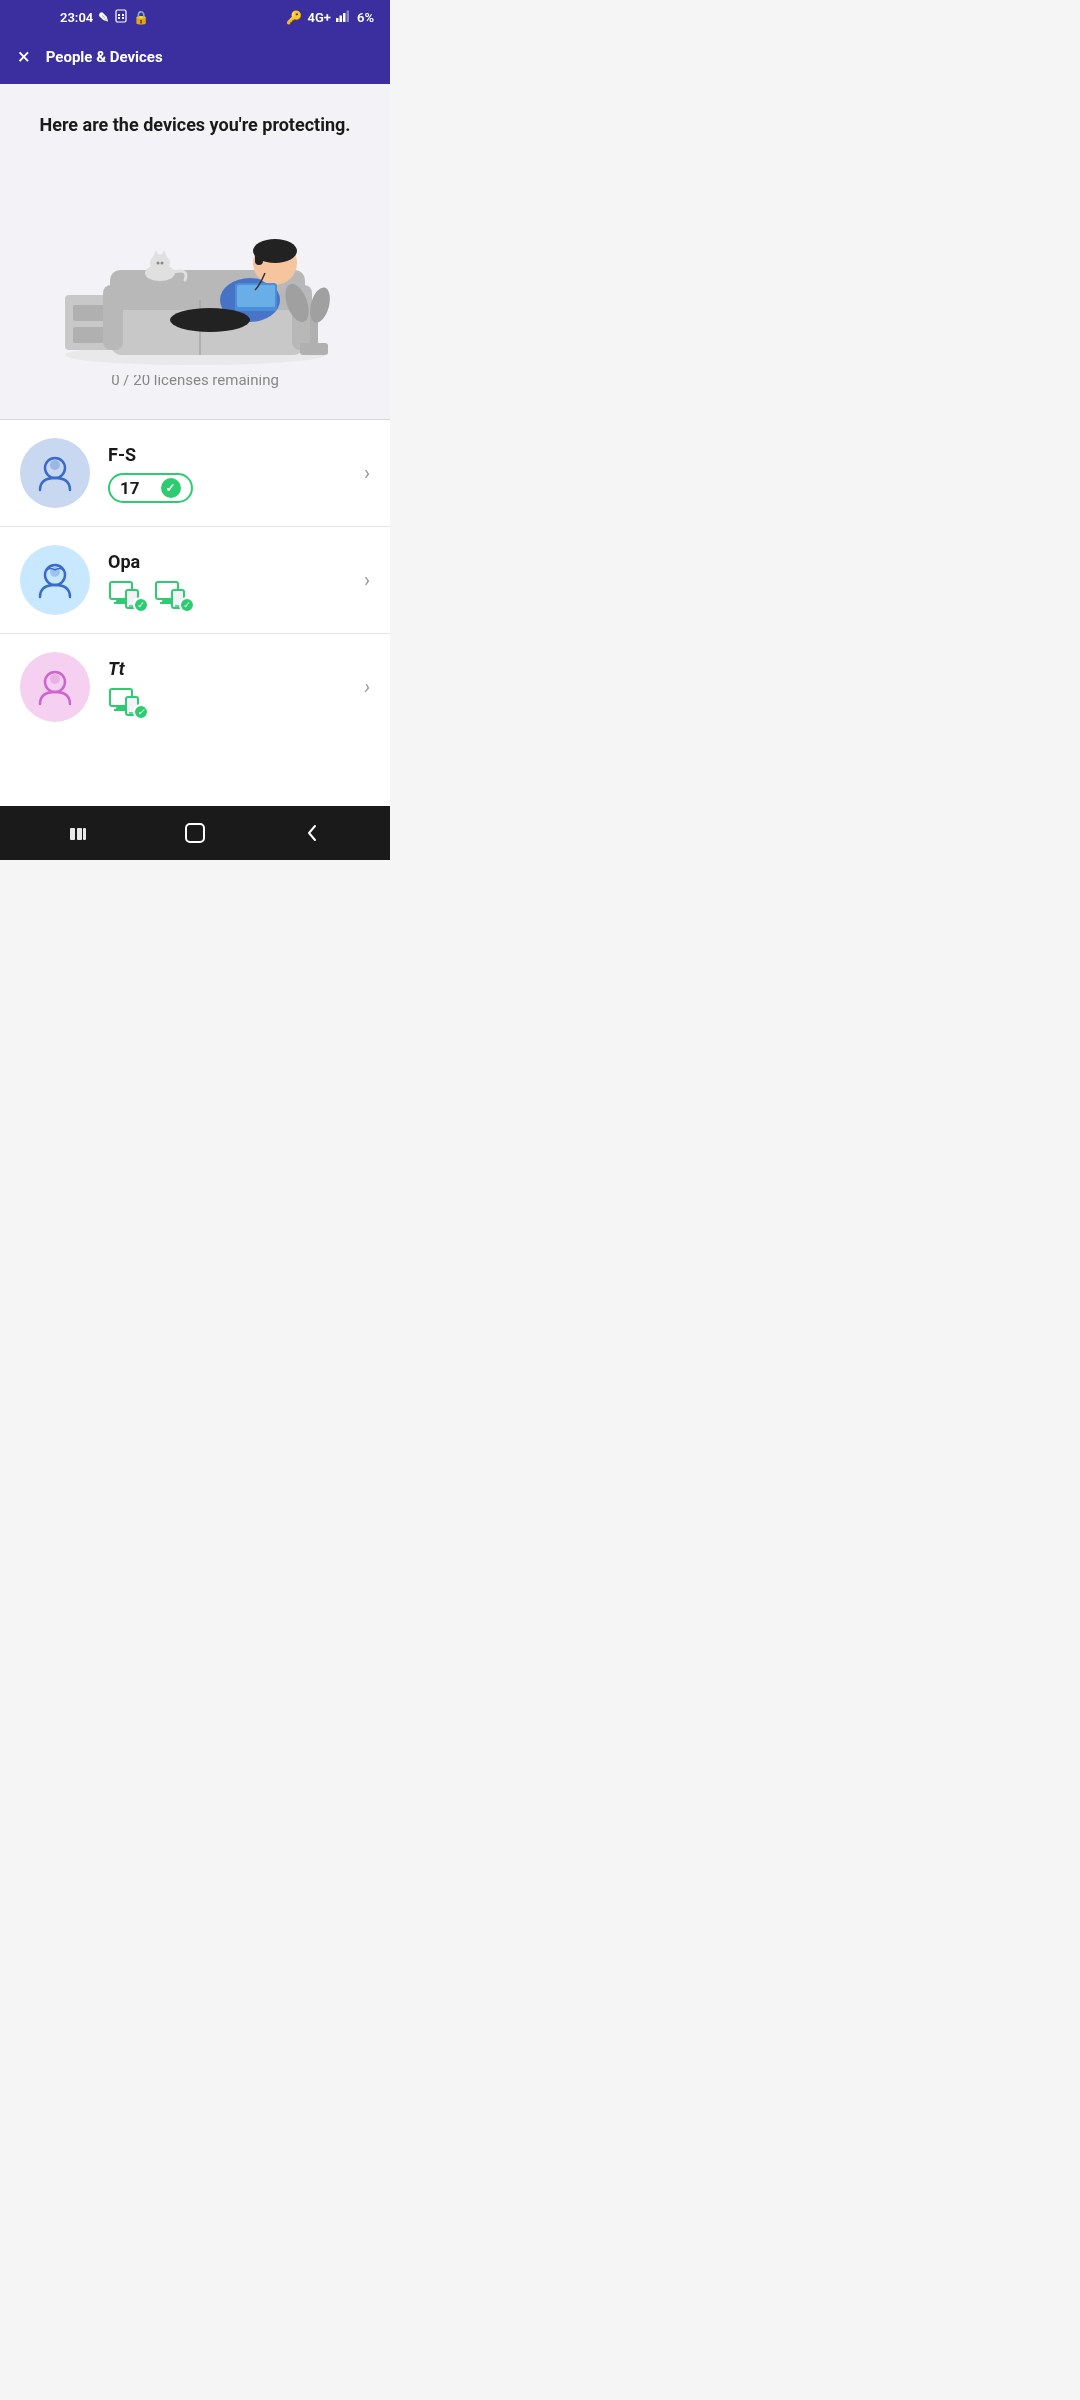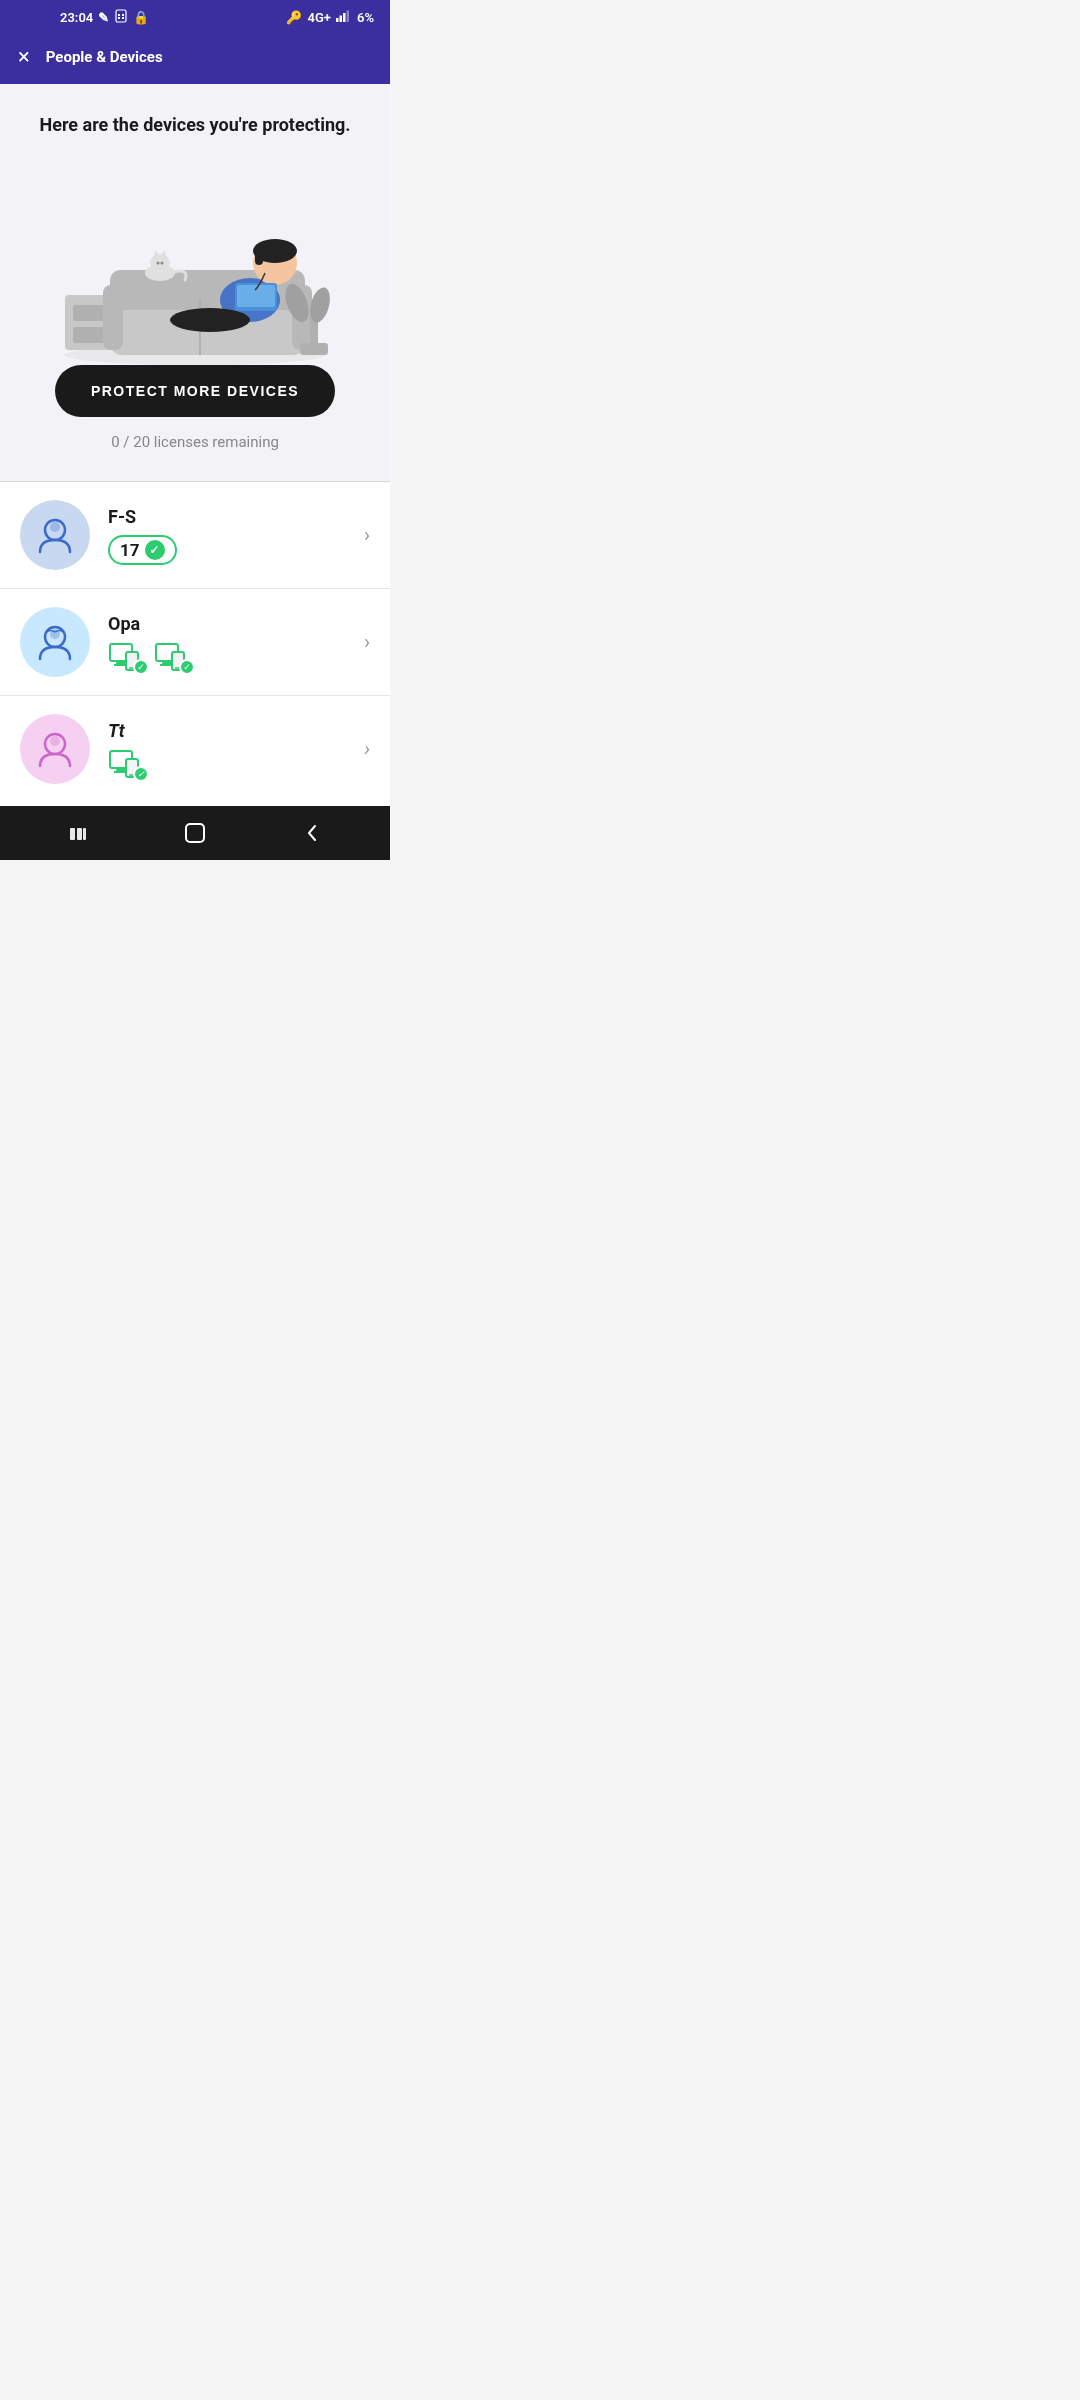--- a/index.html
+++ b/index.html
@@ -156,21 +156,21 @@
       margin-left: auto;
     }
 
     
     .device-count-badge {
       border: 2px solid #2ecc71;
       border-radius: 20px;
       padding: 3px 10px;
       display: flex;
       align-items: center;
-      gap: 5px;
+      gap: 21px;
       color: #1a1a1a;
       font-size: 17px;
       font-weight: 700;
     }
     .green-check {
       width: 20px;
       height: 20px;
       background: #2ecc71;
       border-radius: 50%;
       display: flex;
@@ -310,21 +310,20 @@
 
         <rect x="275" y="160" width="8" height="35" rx="2" fill="#b0b0b0"></rect>
         <ellipse cx="262" cy="148" rx="10" ry="20" fill="#a0a0a0" transform="rotate(-20 262 148)"></ellipse>
         <ellipse cx="285" cy="150" rx="9" ry="18" fill="#a0a0a0" transform="rotate(15 285 150)"></ellipse>
         <rect x="265" y="188" width="28" height="12" rx="3" fill="#b0b0b0"></rect>
 
         <path d="M230 118 Q225 130 220 135" stroke="#333" stroke-width="1.5" fill="none"></path>
       </svg>
     </div>
 
-    <button class="protect-btn">PROTECT MORE DEVICES</button>
 
     <p class="licenses-text">0 / 20 licenses remaining</p>
   </div>
 
   <div class="divider"></div>
 
   <div class="people-list">
 
     <div class="person-row">
       <div class="person-avatar" style="background:#c8d8f0;">

